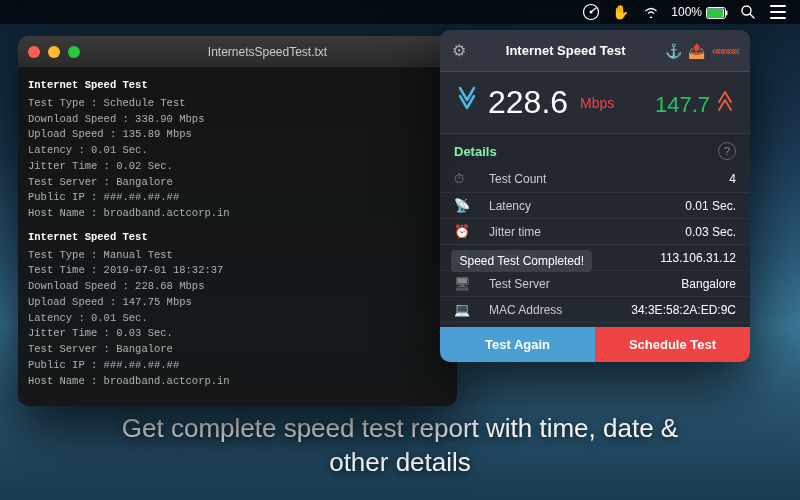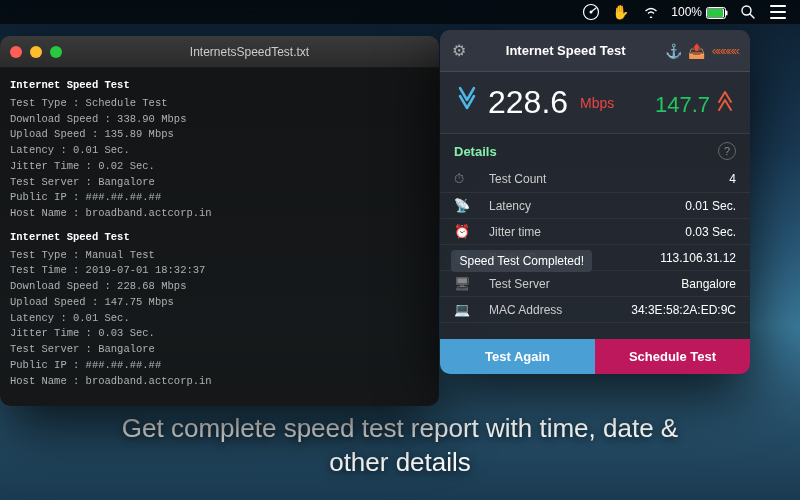--- a/index.html
+++ b/index.html
@@ -48,21 +48,21 @@
       height: 20px;
       display: flex;
       align-items: center;
       justify-content: center;
     }
 
     
     .terminal-window {
       position: absolute;
       top: 36px;
-      left: 0;
+      left: 18px;
       width: 439px;
       height: 370px;
       background: rgba(20, 20, 20, 0.95);
       border-radius: 10px;
       box-shadow: 0 20px 60px rgba(0,0,0,0.8);
       z-index: 10;
       overflow: hidden;
     }
     .terminal-titlebar {
       height: 32px;
@@ -239,36 +239,36 @@
       padding: 4px 8px;
       border-radius: 4px;
       z-index: 30;
       white-space: nowrap;
     }
 
     
     .buttons-row {
       display: flex;
       gap: 0;
-      margin-top: 16px;
+      margin-top: 4px;
     }
     .btn-test-again {
       flex: 1;
       background: #4a9fd4;
       color: #fff;
       border: none;
       padding: 10px;
       font-size: 13px;
       font-weight: 600;
       cursor: pointer;
       border-radius: 0 0 0 8px;
     }
     .btn-schedule {
       flex: 1;
-      background: #be185d;
+      background: #ef4444;
       color: #fff;
       border: none;
       padding: 10px;
       font-size: 13px;
       font-weight: 600;
       cursor: pointer;
       border-radius: 0 0 8px 0;
     }
 
     

